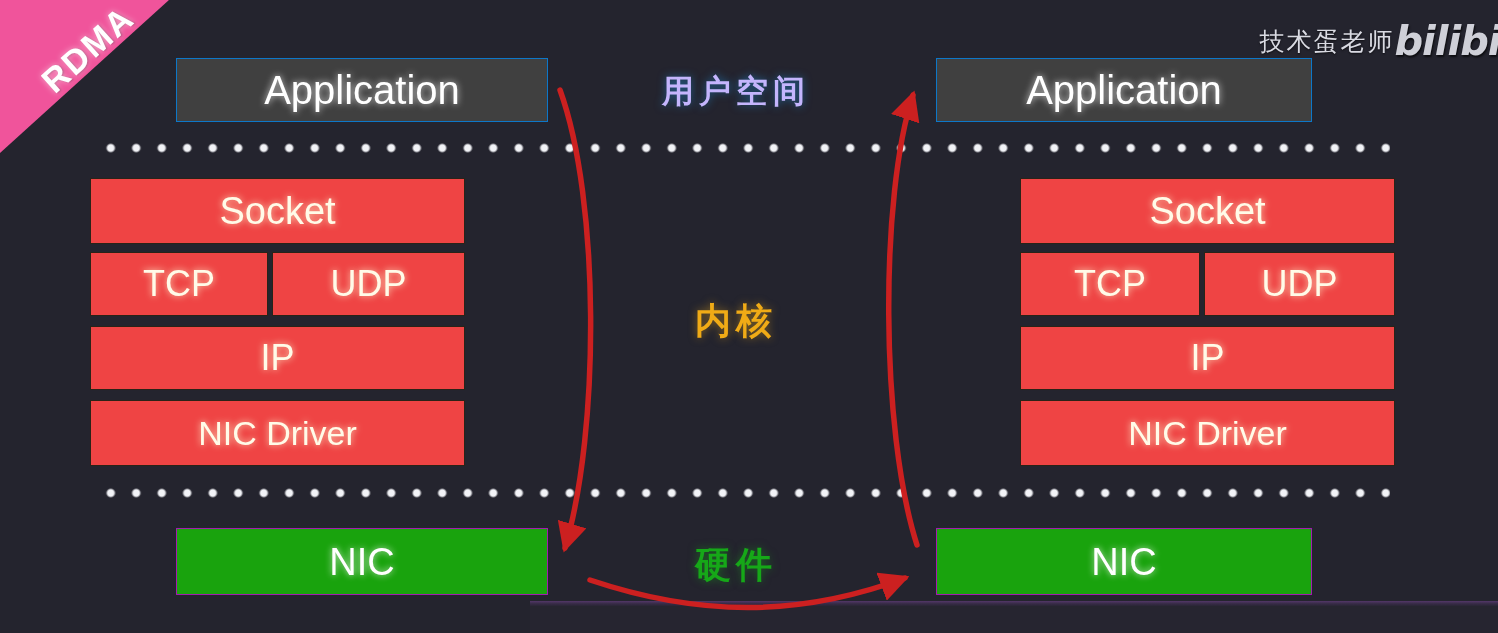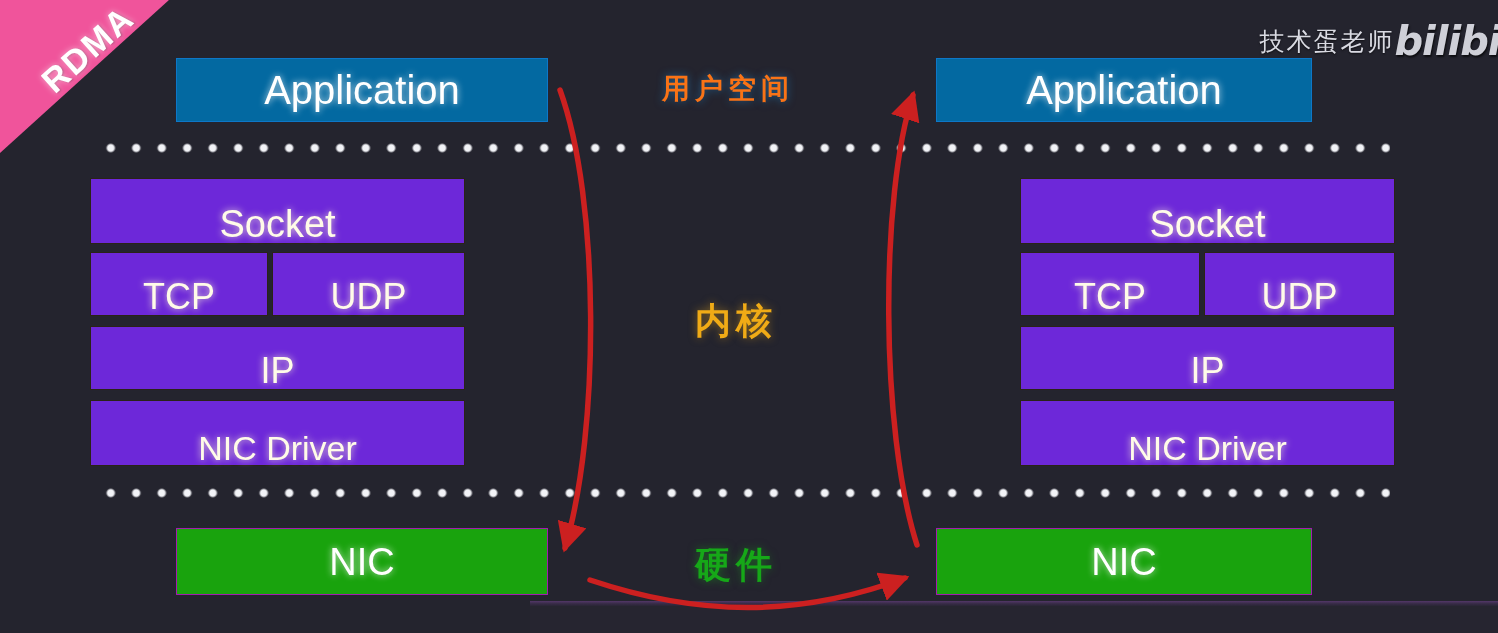--- a/index.html
+++ b/index.html
@@ -100,30 +100,29 @@
     position: absolute;
     box-sizing: border-box;
     display: flex;
     align-items: center;
     justify-content: center;
     color: #ffffff;
     text-shadow: 0 0 7px rgba(255,255,255,.75);
     line-height: 1;
   }
   .box.app {
-    background: #0369a1;
+    background: #404040;
     border: 1px solid #0d77c8;
     font-size: 40px;
   }
   .box.kern {
-    background: #6d28d9;
+    background: #ef4444;
     border: 1px solid #2a2318;
     color: #fffbe8;
     text-shadow: 0 0 7px rgba(255,248,210,.85);
-    align-items: flex-end;
   }
   .box.nic {
     background: #19a30d;
     border: 1px solid #a21caf;
     font-size: 38px;
   }
 
   
   .dotline {
     position: absolute;
@@ -135,21 +134,21 @@
   }
 
   
   .caption {
     position: absolute;
     font-weight: bold;
     letter-spacing: 5px;
     font-family: "DejaVu Sans", "Liberation Sans", sans-serif;
     white-space: nowrap;
   }
-  .cap-user   { color: #f97316; font-size: 28px; text-shadow: 0 0 8px rgba(31,155,240,.55); }
+  .cap-user   { color: #c4b5fd; font-size: 32px; text-shadow: 0 0 8px rgba(31,155,240,.55); }
   .cap-kernel { color: #f0ab16; font-size: 36px; text-shadow: 0 0 8px rgba(240,171,22,.5); }
   .cap-hw     { color: #16a818; font-size: 36px; text-shadow: 0 0 8px rgba(22,168,24,.5); }
 
   
   #arrows {
     position: absolute;
     left: 0; top: 0;
     width: 1498px;
     height: 633px;
     pointer-events: none;

